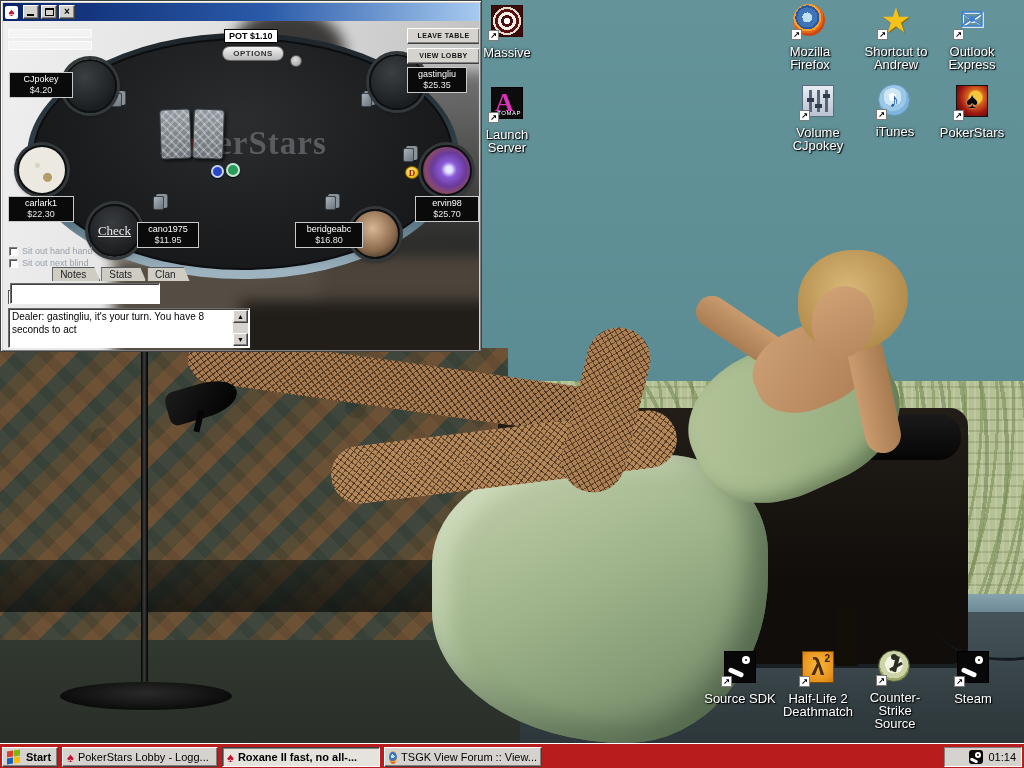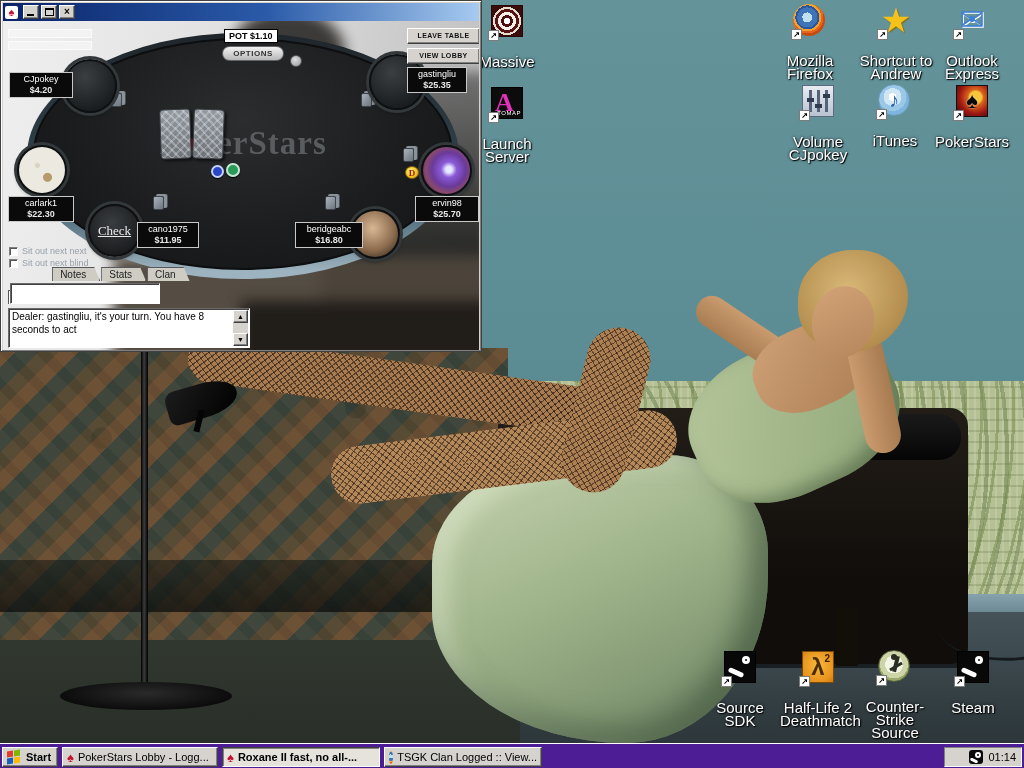--- a/index.html
+++ b/index.html
@@ -77,21 +77,21 @@
   .w-chest { position:absolute; left:752px; top:326px; width:118px; height:82px; transform:rotate(-22deg);
     background:linear-gradient(140deg,#cfa176,#ad7e54); border-radius:44%; }
   .w-arm1 { position:absolute; left:688px; top:322px; width:126px; height:32px; transform:rotate(34deg); border-radius:16px;
     background:linear-gradient(180deg,#c99b6e,#a97d53); }
   .w-arm2 { position:absolute; left:856px; top:332px; width:36px; height:122px; transform:rotate(-12deg); border-radius:18px;
     background:linear-gradient(90deg,#c99b6e,#a87a50); }
 
   
   .dicon { position:absolute; width:76px; text-align:center; z-index:5; cursor:default; }
   .dicon .ig { position:relative; width:34px; height:34px; margin:0 auto; }
-  .dicon .lbl { margin-top:16px; font-size:15px; line-height:13px; color:#fff;
+  .dicon .lbl { margin-top:7px; font-size:13px; line-height:13px; color:#fff;
     text-shadow:1px 1px 1px #000, 0 0 3px rgba(0,0,0,.9); }
   .sc-arrow { position:absolute; left:-2px; bottom:-2px; width:11px; height:11px; background:#fff;
     border:1px solid #7c7c7c; font-size:8px; line-height:9px; color:#000; font-weight:bold; text-align:center; }
   .ic-sq { width:32px; height:32px; margin:1px; }
   .ic-massive { background:radial-gradient(circle at 50% 50%, #fff 0 3px, #4a1010 3px 6px, #f5efe8 6px 9px, #571414 9px 12px, #e8dccf 12px 14px, #3a0d0d 14px); border:1px solid #2a0808; }
   .ic-amap { background:#0c0c0c; position:relative; border:1px solid #000; }
   .ic-amap .a { position:absolute; left:3px; top:0px; font-size:26px; font-weight:bold; color:#e032b8; font-family:"Liberation Serif",serif; }
   .ic-amap .t { position:absolute; right:1px; bottom:2px; font-size:6px; color:#fff; letter-spacing:.5px; }
   .ic-ff { width:32px; height:32px; border-radius:50%;
     background:radial-gradient(circle at 45% 42%, #bfe0f2 0 5px, #3f74b8 5px 10px, #2a58a0 10px 12px, #f4a12c 12px 14px, #e8641c 14px 16px, #c94a10 16px); }
@@ -159,21 +159,21 @@
   .av.dark { background:radial-gradient(circle at 40% 32%, #3c3f42, #1b1e20 72%); }
   .av.sketch { background:radial-gradient(circle at 62% 66%, #b59a6a 0 4px, transparent 5px),
                radial-gradient(circle at 40% 40%, #d8d4c4 0 2px, transparent 3px), #ece9e0; }
   .av.galaxy { background:radial-gradient(circle at 55% 48%, #e6e9ff 0 3px, #8a5ad8 22%, #6a3a9a 48%, #8a4a6a 66%, #2a1436 88%); }
   .av.photo { background:radial-gradient(circle at 45% 38%, #d8b794, #8a6a4c 58%, #3a2e22 90%); }
   .av.check { background:radial-gradient(circle at 45% 35%, #3a3d40, #1a1c1e 75%); color:#e9e9e9;
     font-family:"Liberation Serif",serif; font-size:13px; display:flex; align-items:center; justify-content:center; }
 
   .plate { position:absolute; background:#0a0a0a; border:1px solid #c9c9c9; color:#fff; text-align:center;
     font-size:9px; line-height:11px; padding:1px 0; }
-  .plate .st { color:#e8e8e8;font-weight:bold; }
+  .plate .st { color:#e8e8e8; }
   .dbtn { position:absolute; width:14px; height:13px; border-radius:50%; background:radial-gradient(circle at 40% 35%, #fce98a, #f2c41d 60%, #b8860b);
     border:1px solid #8a6508; color:#a02010; font-weight:bold; font-size:9px; line-height:12px; text-align:center; font-family:"Liberation Serif",serif; }
 
   .potlbl { position:absolute; left:221px; top:8px; background:#fff; border:1px solid #000; color:#000;
     font-size:9px; font-weight:bold; padding:1px 4px; }
   .optbtn { position:absolute; left:219px; top:25px; width:62px; height:15px; border-radius:8px;
     background:linear-gradient(180deg,#f2f2f2,#b8b8b8); border:1px solid #666; color:#333;
     font-size:8px; font-weight:bold; text-align:center; line-height:13px; letter-spacing:.5px; }
   .optdot { position:absolute; left:287px; top:34px; width:12px; height:12px; border-radius:50%;
     background:radial-gradient(circle at 40% 35%, #ddd, #999); border:1px solid #555; }
@@ -194,21 +194,21 @@
   .chatin { position:absolute; left:7px; top:262px; width:150px; height:21px; background:#fff;
     border:1px solid; border-color:#6a6a6a #fff #fff #6a6a6a; box-shadow:inset 1px 1px 0 #404040; }
   .chatlog { position:absolute; left:5px; top:287px; width:242px; height:40px; background:#fff;
     border:1px solid; border-color:#6a6a6a #fff #fff #6a6a6a; box-shadow:inset 1px 1px 0 #404040; }
   .chattext { position:absolute; left:3px; top:1px; width:212px; font-size:10px; line-height:13px; color:#000; }
   .sbar { position:absolute; right:1px; top:1px; width:15px; height:36px; background:#d6d3ce; }
   .sbtn { position:absolute; width:15px; height:13px; background:#d6d3ce; border:1px solid; border-color:#fff #404040 #404040 #fff;
     box-shadow:inset -1px -1px 0 #808080; font-size:7px; text-align:center; line-height:11px; color:#000; }
 
   
-  .taskbar { position:absolute; left:0; top:743px; width:1024px; height:25px; background:#4c1d95;
+  .taskbar { position:absolute; left:0; top:743px; width:1024px; height:25px; background:#b91c1c;
     border-top:1px solid #fff; z-index:100; }
   .tbtn { position:absolute; top:3px; height:20px; background:#d6d3ce; border:1px solid; border-color:#fff #404040 #404040 #fff;
     box-shadow:inset -1px -1px 0 #808080; display:flex; align-items:center; padding:0 4px; gap:4px;
     font-size:11px; color:#000; white-space:nowrap; overflow:hidden; }
   .tbtn.pressed { border-color:#404040 #fff #fff #404040; box-shadow:inset 1px 1px 0 #808080; background:#e6e3dd; font-weight:bold; }
   .startflag { width:15px; height:14px; position:relative; }
   .startflag i { position:absolute; width:6px; height:6px; transform:skewY(-8deg); }
   .startflag i:nth-child(1){ left:0; top:1px; background:#e03c31; }
   .startflag i:nth-child(2){ left:7px; top:0; background:#7db700; }
   .startflag i:nth-child(3){ left:0; top:8px; background:#1560bd; }
@@ -441,21 +441,21 @@
       </div>
 
       <div class="potlbl">POT $1.10</div>
       <div class="optbtn">OPTIONS</div>
       <div class="optdot"></div>
       <div class="sysbtn" style="top:7px;">LEAVE TABLE</div>
       <div class="sysbtn" style="top:27px;">VIEW LOBBY</div>
 
       <div class="cbrow" style="top:225px;">
         <div class="cbox"></div>
-        <div class="cbl">Sit out next next</div>
+        <div class="cbl">Sit out hand hand</div>
       </div>
       <div class="cbrow" style="top:237px;">
         <div class="cbox"></div>
         <div class="cbl">Sit out next blind</div>
       </div>
 
       <div class="tabs">
         <div class="tab active">Chat</div>
         <div class="tab">Notes</div>
         <div class="tab">Stats</div>
@@ -486,21 +486,21 @@
     <div class="tbtn" style="left:62px; width:156px;">
       <span class="mini-spade">♠</span>
       <span>PokerStars Lobby - Logg...</span>
     </div>
     <div class="tbtn pressed" style="left:222px; width:158px;">
       <span class="mini-spade">♠</span>
       <span>Roxane II fast, no all-...</span>
     </div>
     <div class="tbtn" style="left:384px; width:158px;">
       <span class="mini-ff"></span>
-      <span>TSGK Clan Logged :: View...</span>
+      <span>TSGK View Forum :: View...</span>
     </div>
     <div class="tray">
       <div class="steam">
           <i></i>
           <b></b>
         </div>
       <div class="clock">01:14</div>
     </div>
   </div>
 

